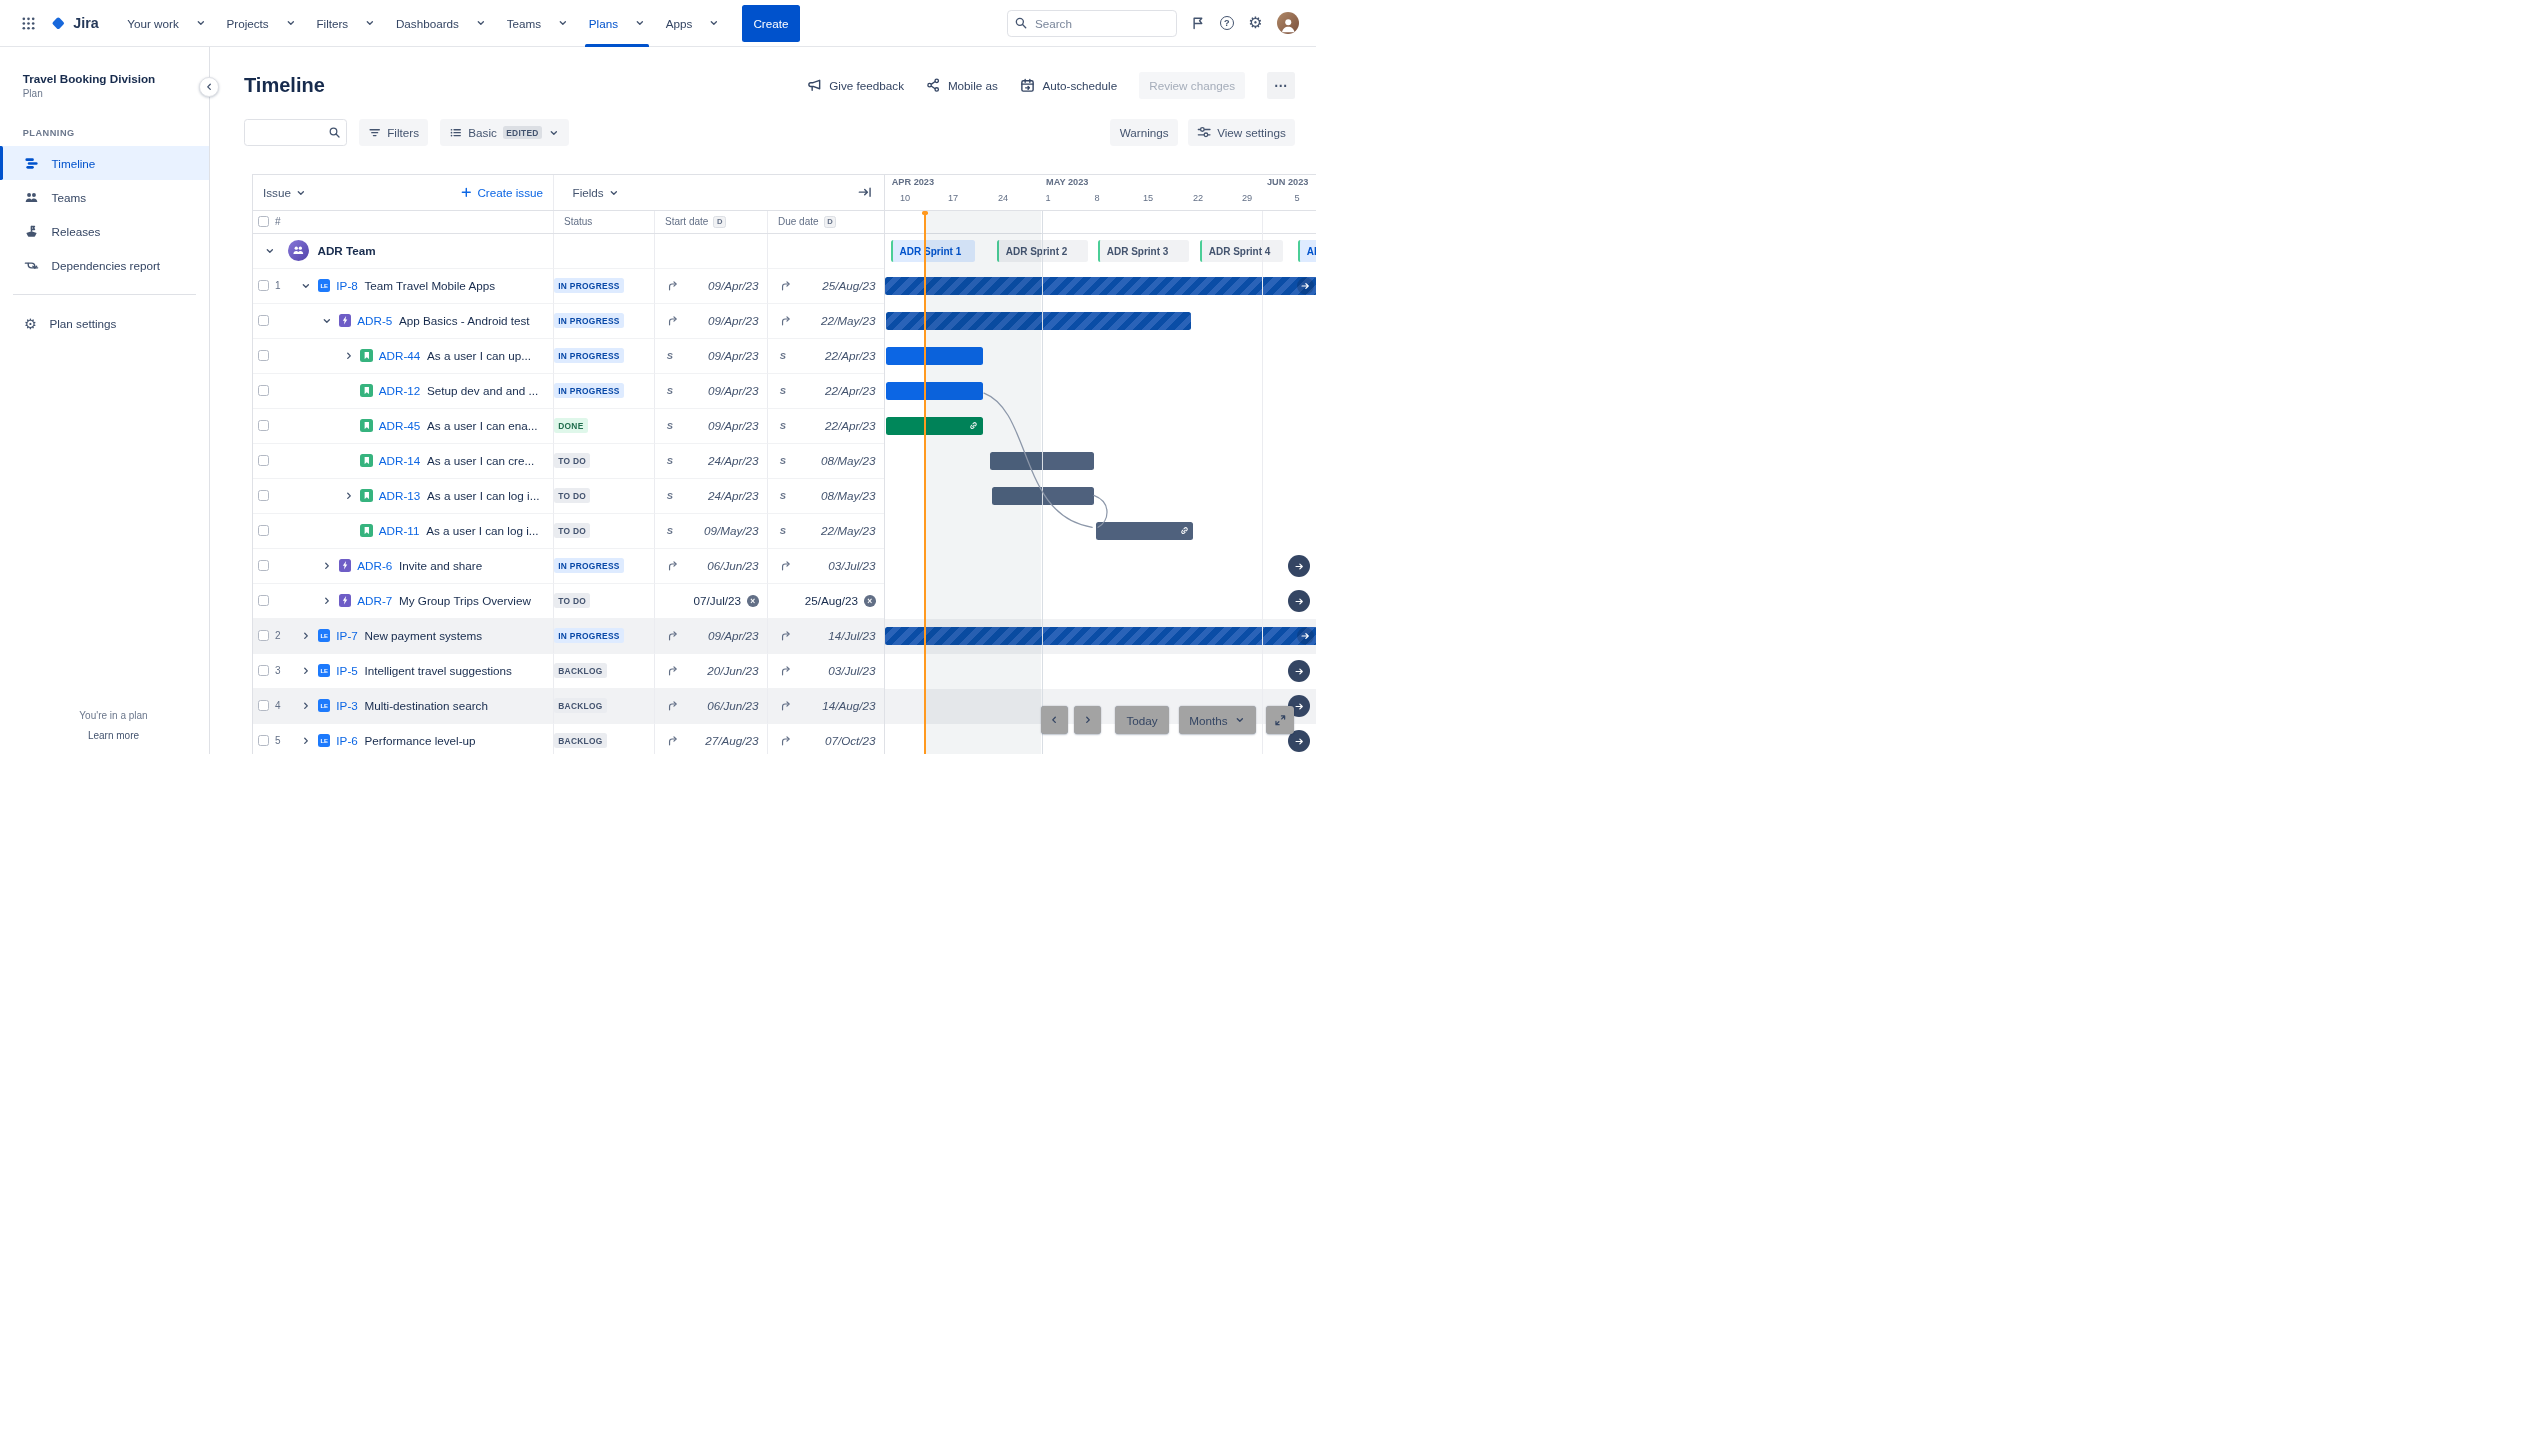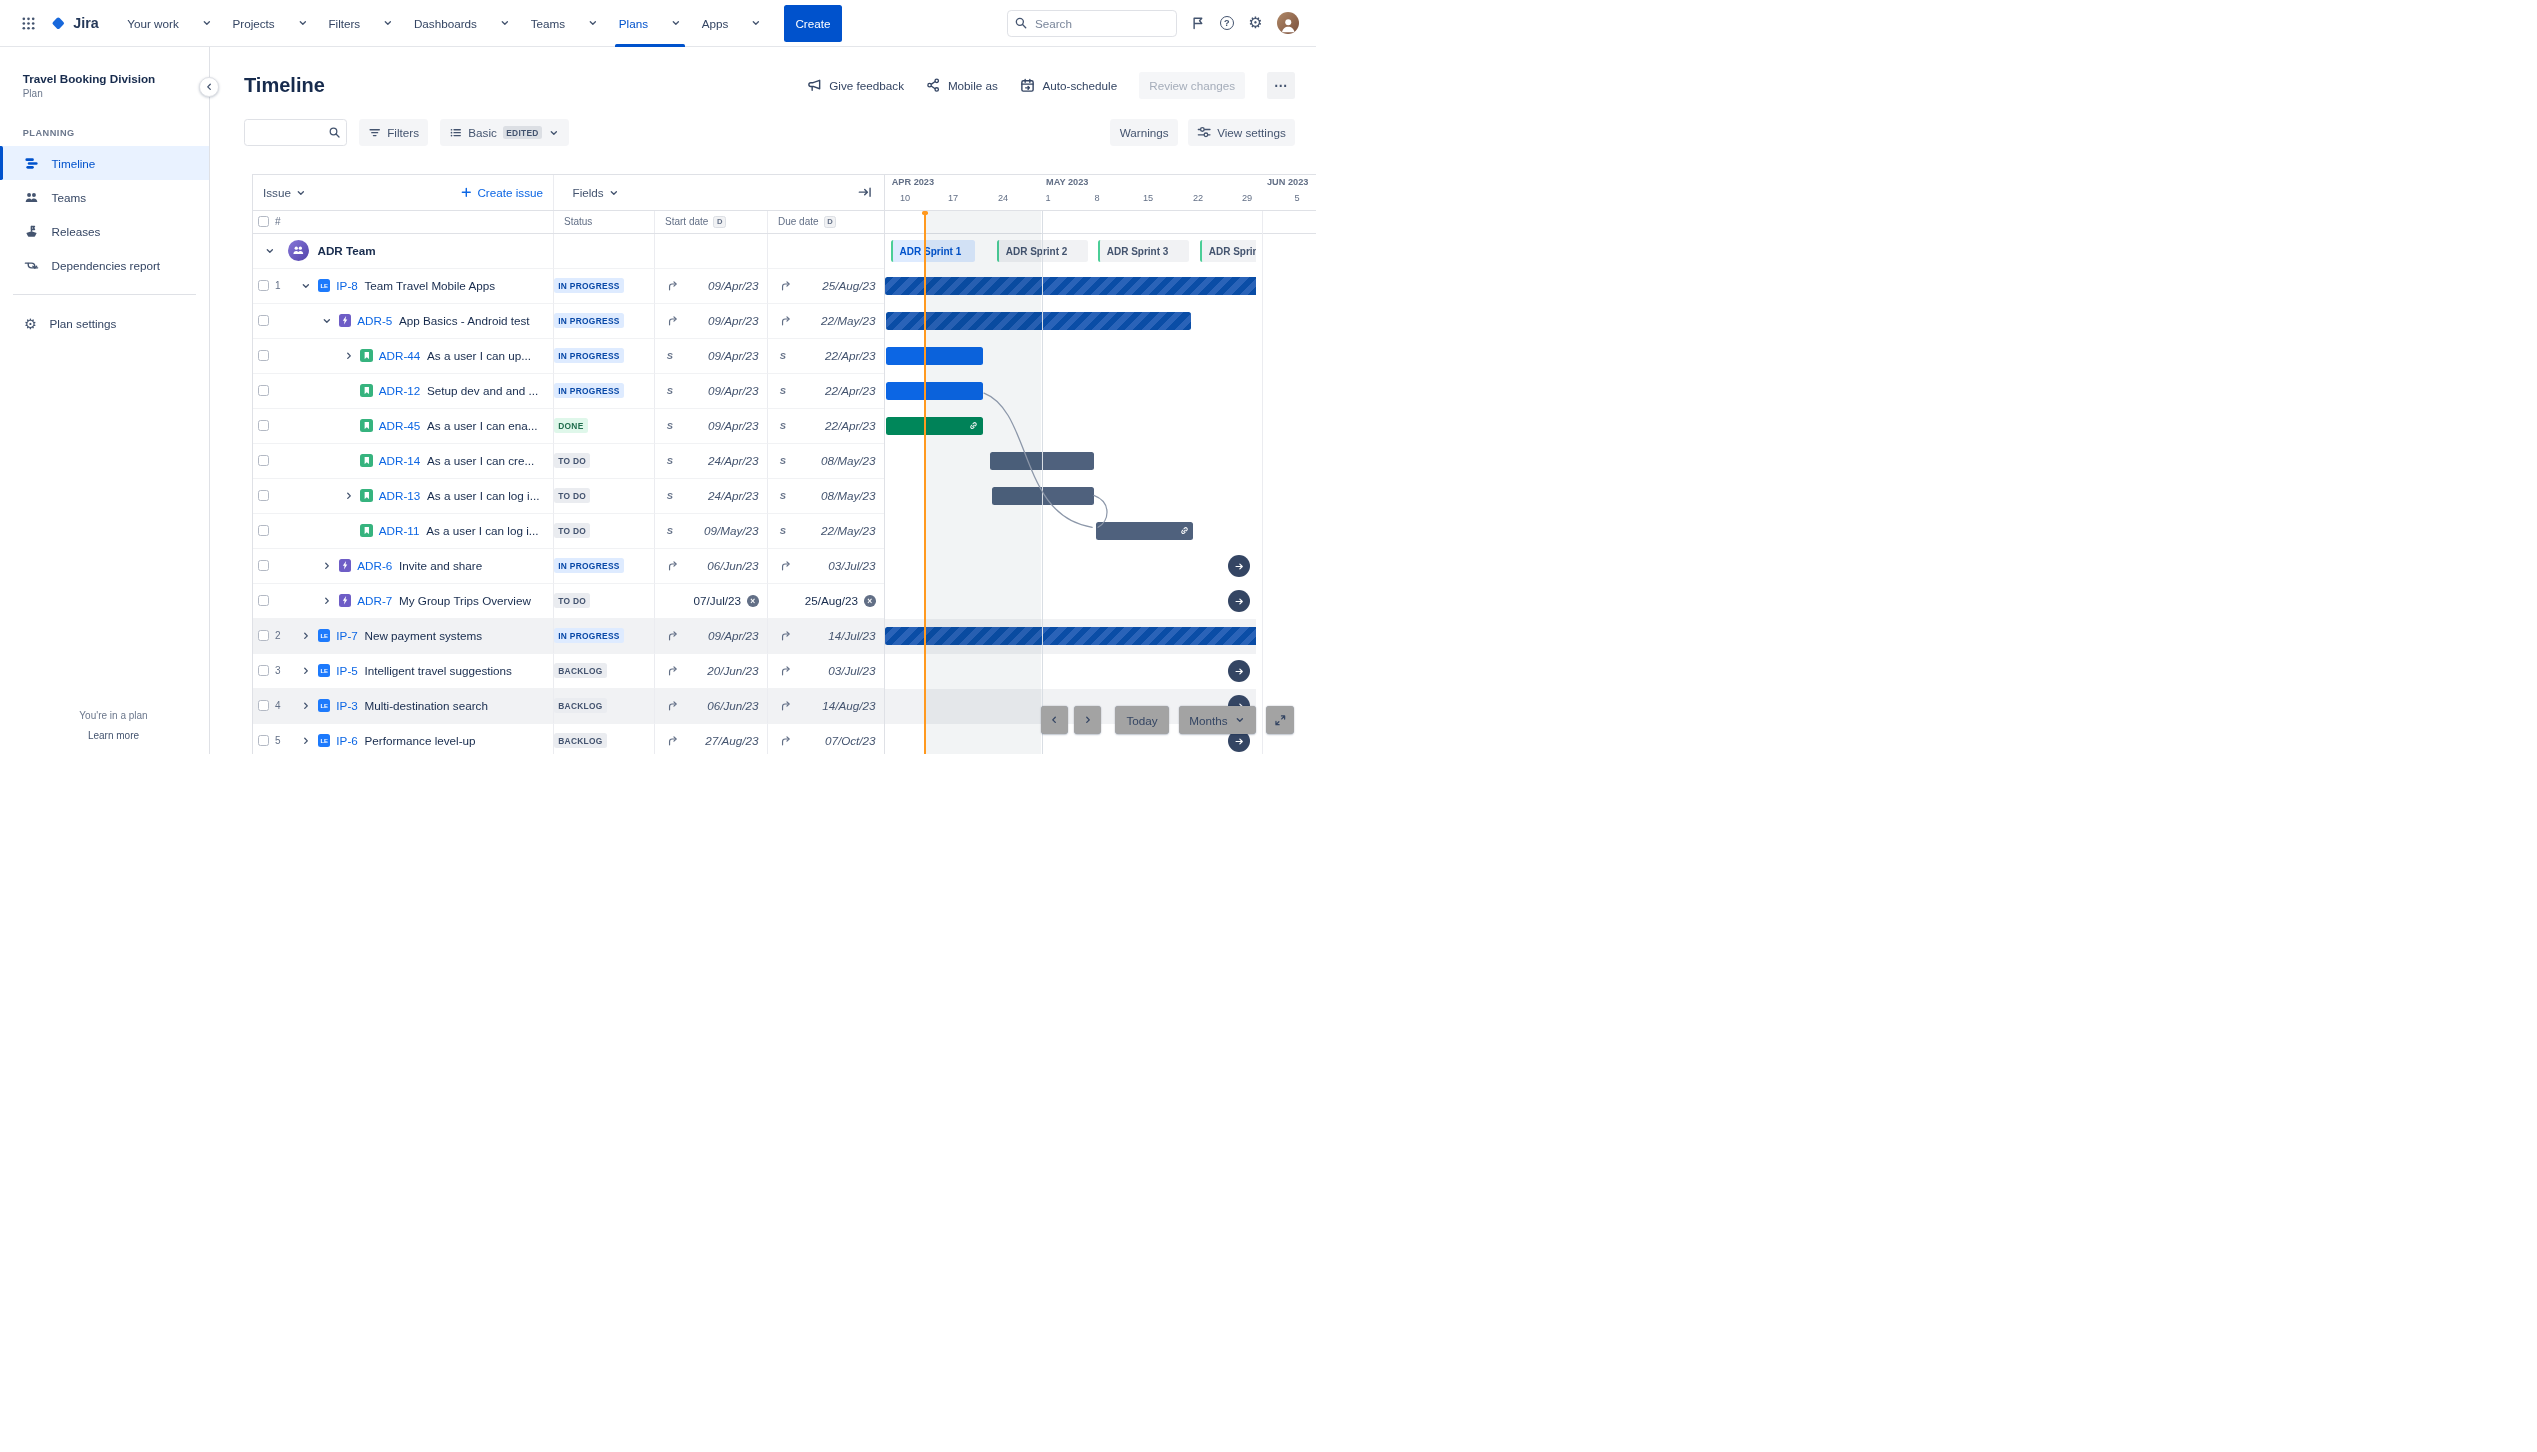--- a/index.html
+++ b/index.html
@@ -7,21 +7,21 @@
   body{font-family:"Liberation Sans",sans-serif;font-size:11.7px;color:#172B4D;background:#fff}
   .ic{display:inline-flex;align-items:center;justify-content:center;color:#44546F;flex:none}
   .app{width:1316px;height:754px;position:relative;overflow:hidden}
 
   
   .navbar{height:47px;display:flex;align-items:center;padding:0 17px;border-bottom:0.8px solid #E4E6EA;background:#fff;position:relative;z-index:40}
   .appswitch{width:23.5px;height:23.5px;border-radius:3.4px;display:flex;align-items:center;justify-content:center;margin-right:8.4px;cursor:pointer}
   .logo{display:flex;align-items:center;gap:5.9px;margin-right:18.5px;cursor:pointer}
   .logo-text{font-size:14.3px;font-weight:700;color:#253858}
   .nav-menu{display:flex;align-items:stretch;height:47px}
-  .nav-item{display:flex;align-items:center;gap:22px;padding:16px 10px;color:#344563;font-weight:500;cursor:pointer;position:relative}
+  .nav-item{display:flex;align-items:center;gap:16px;padding:16px 10px;color:#344563;font-weight:500;cursor:pointer;position:relative}
   .nav-item .ic{color:#626F86}
   .nav-item.active{color:#0052CC}
   .nav-item.active .ic{color:#0052CC}
   .nav-item.active::after{content:'';position:absolute;left:6.7px;right:6.7px;bottom:0;height:2.5px;background:#0052CC;border-radius:1.7px 1.7px 0 0}
   .create-btn{height:37px;padding:0 11.7px;background:#0052CC;color:#fff;font-weight:500;border:none;border-radius:2.5px;margin-left:11.7px;cursor:pointer;font-size:11.7px}
   .nav-right{margin-left:auto;display:flex;align-items:center;gap:14.3px}
   .nav-search{position:relative;width:170px}
   .nav-search input{width:170px;height:27px;border:1.7px solid #DFE1E6;border-radius:4.2px;padding:0 6.7px 0 27px;font-size:11.7px;color:#172B4D;outline:none;font-family:inherit}
   .nav-search input::placeholder{color:#7A869A}
   .nav-search .ic{position:absolute;left:7.6px;top:6.7px}
@@ -63,21 +63,21 @@
   .tb-search input{width:103px;height:27px;border:1.7px solid #DFE1E6;border-radius:3.4px;padding:0 25px 0 8.4px;outline:none;font-family:inherit;font-size:11.7px}
   .tb-search .ic{position:absolute;right:6.7px;top:6.7px}
   .tb-btn{height:27px;padding:0 9.2px;border-radius:3.4px;background:rgba(9,30,66,.045);color:#44546F;font-weight:500;display:inline-flex;align-items:center;gap:5.9px;cursor:pointer;white-space:nowrap}
   .tb-right{margin-left:auto;display:flex;align-items:center;gap:10px}
   .edited-badge{background:#DCDFE4;color:#44546F;font-size:8.4px;font-weight:700;padding:1.7px 3.4px;border-radius:2.5px;letter-spacing:0.3px}
 
   
   .plan-table{position:absolute;left:42px;top:127px;width:1064px;height:580px;border-top:0.8px solid #DFE1E6;border-left:0.8px solid #DFE1E6;background:#fff}
   .t-row{display:flex;width:1064px}
   .cell{flex:none;display:flex;align-items:center;position:relative}
-  .c1{width:300px}.c2{width:101px}.c3{width:113px}.c4{width:117px}.c5{width:372px}
+  .c1{width:300px}.c2{width:101px}.c3{width:113px}.c4{width:117px}.c5{width:432px}
   .c2,.c3,.c4{border-left:0.8px solid #EBECF0}
   .c5{border-left:0.8px solid #DFE1E6;overflow:hidden}
   .hdr1{height:36px;border-bottom:0.8px solid #DFE1E6}
   .hdr1 .hc1{width:300px;display:flex;align-items:center;padding:0 10px}
   .hdr1 .hmid{width:331px;display:flex;align-items:center;padding:0 11.7px 0 18.5px;border-left:0.8px solid #EBECF0}
   .hdr1 .htl{width:432px;border-left:0.8px solid #DFE1E6;position:relative}
   .hdr-label{font-weight:500;color:#44546F;display:flex;align-items:center;gap:4.2px;cursor:pointer}
   .create-issue{margin-left:auto;color:#0C66E4;font-weight:500;display:flex;align-items:center;gap:5px;cursor:pointer}
   .collapse-cols{margin-left:auto;cursor:pointer}
   .month-line,.tick-line{position:absolute;left:0;right:0;height:17px}

